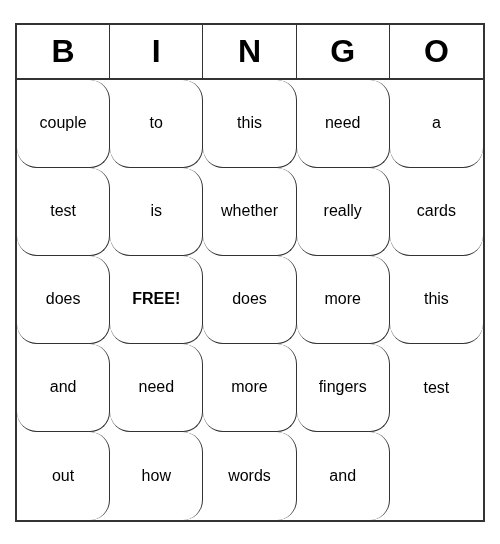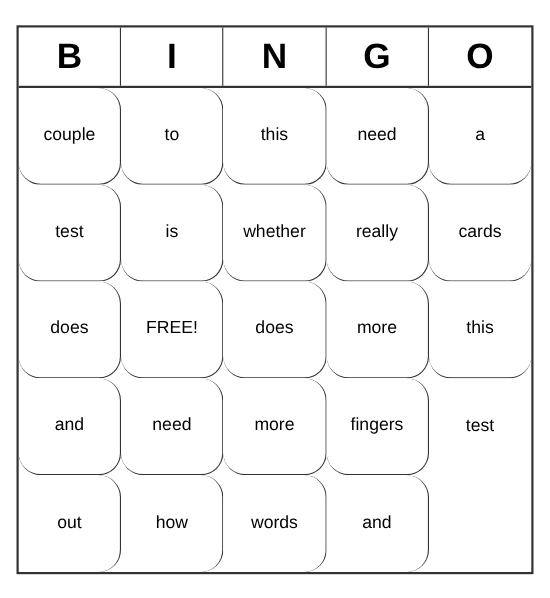--- a/index.html
+++ b/index.html
@@ -62,21 +62,21 @@
     .bingo-cell:nth-child(5n) {
       border-right: none;
     }
 
     .bingo-cell:nth-last-child(-n+5) {
       border-bottom: none;
       text-align: center;
     }
 
     .bingo-cell.free {
-      font-weight: normal;
+      font-weight: bold;
     }
   </style>
 </head>
 <body>
 
 <div class="bingo-card">
   <div class="bingo-header">
     <div class="header-cell">B</div>
     <div class="header-cell">I</div>
     <div class="header-cell">N</div>

